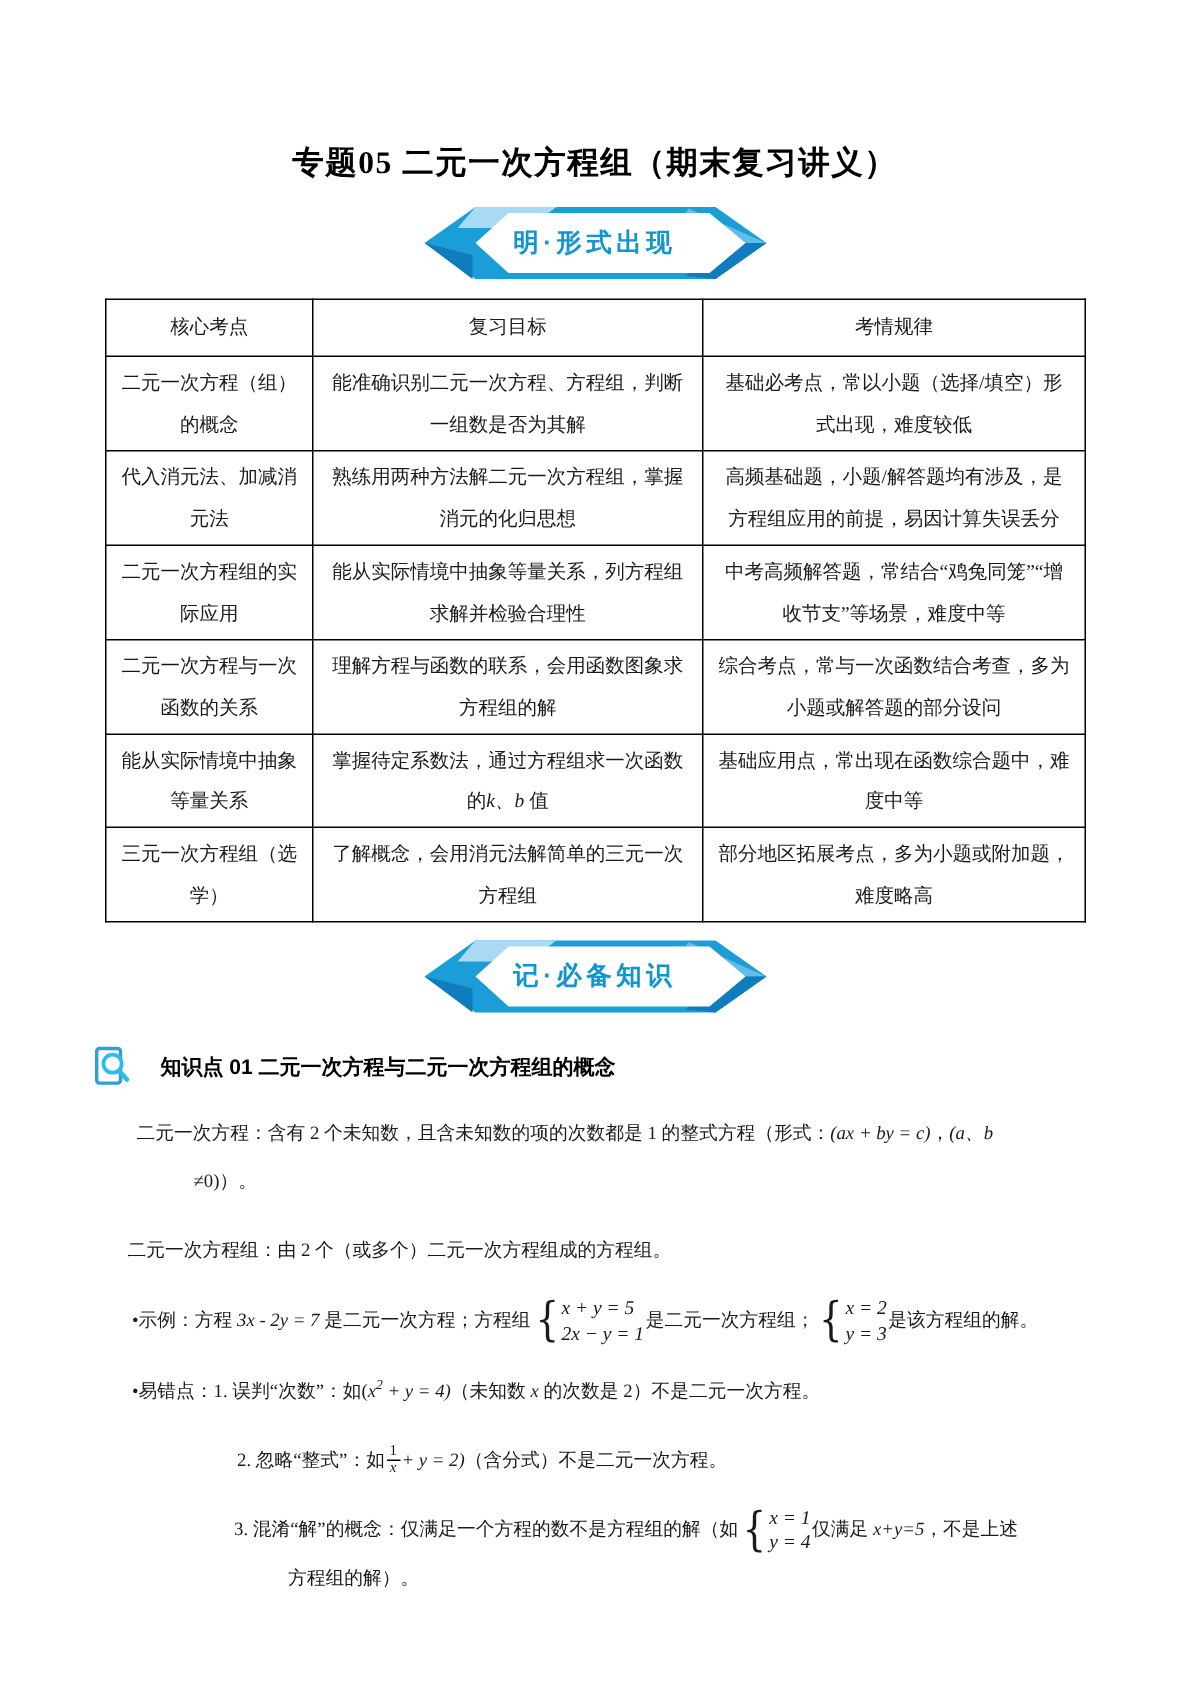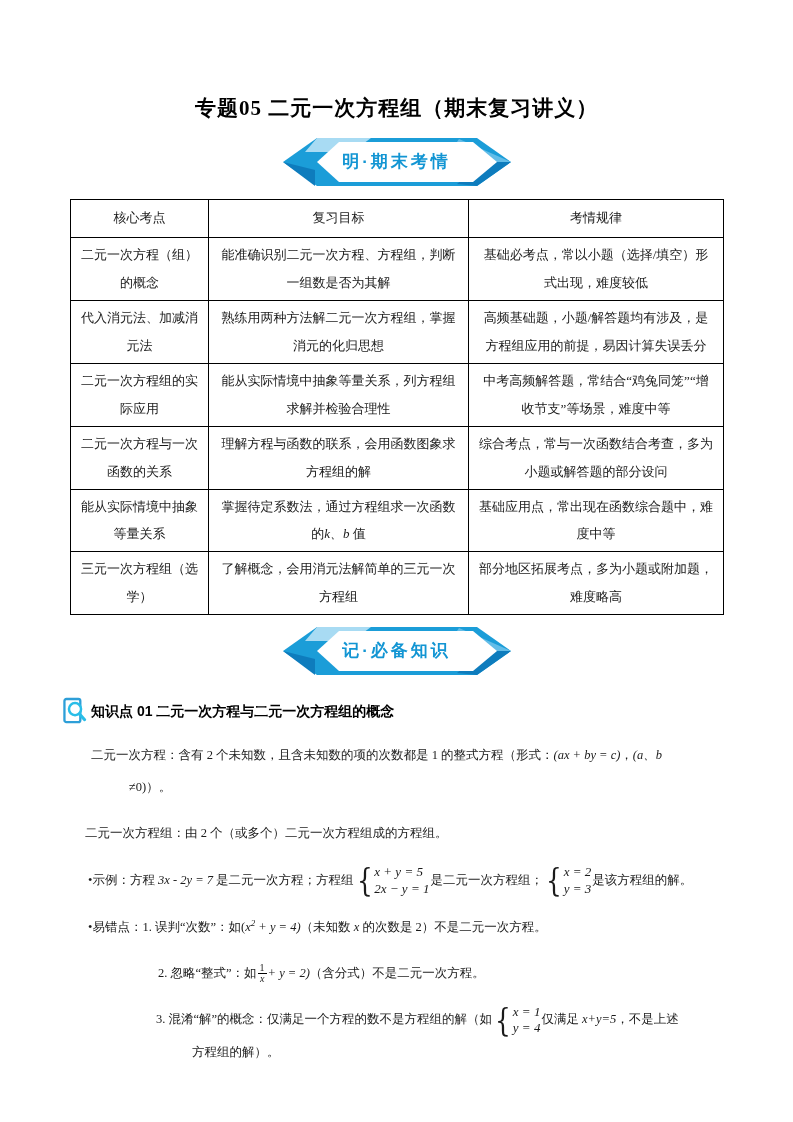--- a/index.html
+++ b/index.html
@@ -55,21 +55,21 @@
     vertical-align: middle;
     font-size: 13px;
   }
   table.exam th { height: 38px; line-height: 1.3; padding: 4px; }
   table.exam td { padding: 3px 9px; line-height: 2.15; }
   .cell-math { font-style: italic; }
 
   
   .kn-heading {
     margin: 20px 0 0 -7px;
-    display: flex; align-items: center; gap: 3px;
+    display: flex; align-items: center; gap: 19px;
     font-family: "Liberation Sans", sans-serif;
     font-weight: bold; font-size: 14px; color: #000;
   }
   .kn-heading svg { flex: 0 0 auto; }
 
   .content { margin-top: 8px; font-size: 12.5px; color: #1a1a1a; }
   .content p { line-height: 2.55; margin: 14px; }
   .nowrap { white-space: nowrap; }
 
   .p-def        { padding-left: 7px; }
@@ -124,21 +124,21 @@
 
   <div class="ribbon">
     <svg viewBox="0 0 232 52" aria-hidden="true">
       <polygon points="36,2 196,2 230,26 196,50 36,50 2,26" fill="#1b9dd8"></polygon>
       <polygon points="36,2 90,2 71,16 24,16" fill="#a8dbf3"></polygon>
       <polygon points="2,26 34,34 34,50" fill="#0e7cbd"></polygon>
       <polygon points="178,3 230,26 202,26 172,12" fill="#63bde8"></polygon>
       <polygon points="202,26 230,26 196,50 176,48" fill="#0e7cbd"></polygon>
       <polygon points="58,6 192,6 216,26 192,46 58,46 36,26" fill="#ffffff"></polygon>
     </svg>
-    <div class="ribbon-label">明·期末考情</div>
+    <div class="ribbon-label">明·形式出现</div>
   </div>
 
   <table class="exam">
     <colgroup>
         <col style="width:138px">
         <col style="width:260px">
         <col style="width:255px">
       </colgroup>
     <tbody>
         <tr>

